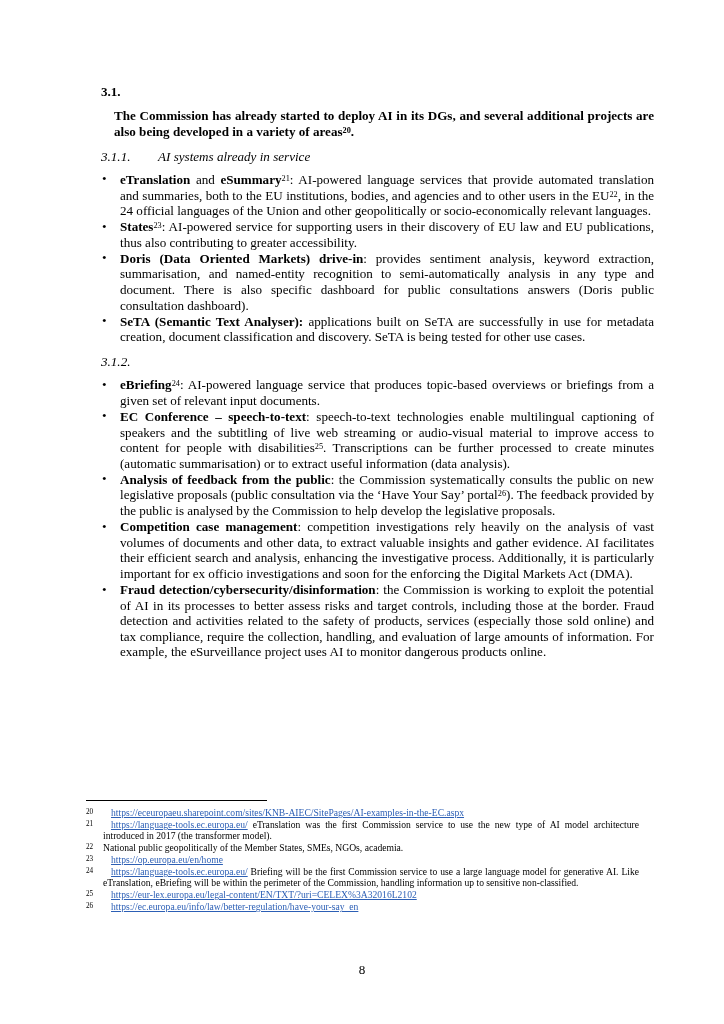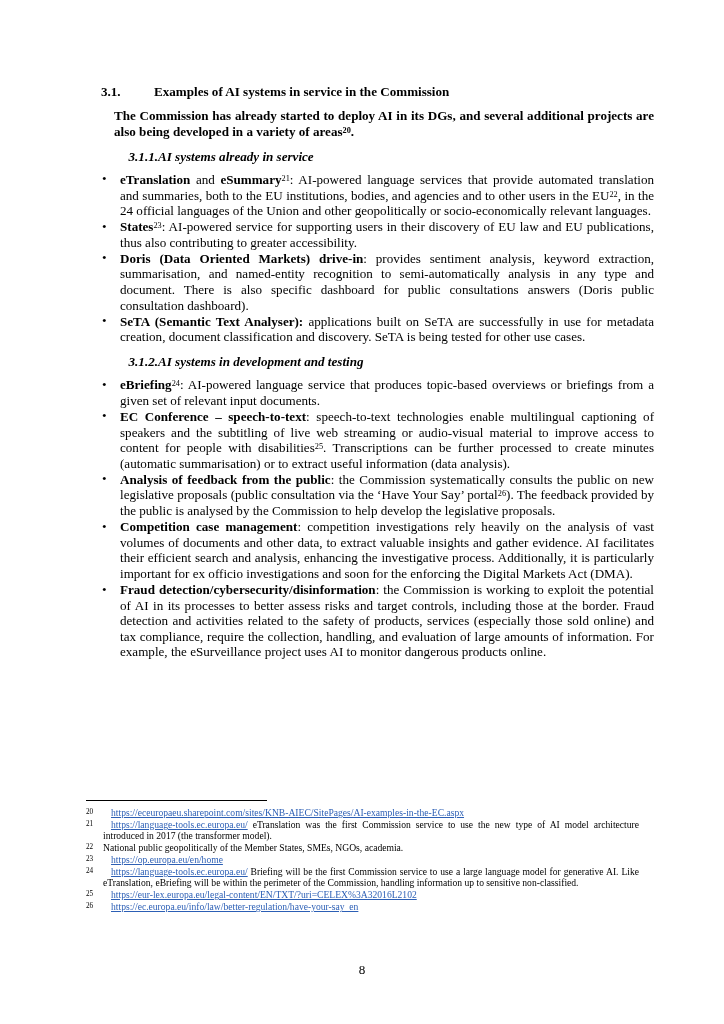--- a/index.html
+++ b/index.html
@@ -35,26 +35,25 @@
     margin: 0 0 8px 0;
     line-height: 1.25;
     display: flex;
   }
   h3.h2num .num {
     width: 53px;
     flex: 0 0 53px;
   }
   h3.h3num {
     font-size: 13.1px;
-    font-weight: bold;
+    font-weight: normal;
     font-style: italic;
     margin: 9px 0 7px 0;
     line-height: 1.25;
     display: flex;
-    text-align: right;
   }
   h3.h3num .num {
     width: 57px;
     flex: 0 0 57px;
     font-style: italic;
   }
 
   
   p.body {
     font-size: 13.1px;
@@ -144,21 +143,20 @@
   }
 </style>
 </head>
 <body>
 
 <div class="page">
   <div class="content">
 
     <h3 class="h2num">
       <span class="num">3.1.</span>
-      <span>Examples of AI systems in service in the Commission</span>
     </h3>
 
     <p class="body">
       <span>The Commission has already started to deploy AI in its DGs, and several additional projects are also being developed in a variety of areas</span><sup>20</sup><span>.</span>
     </p>
 
     <h3 class="h3num">
       <span class="num">3.1.1.</span>
       <span>AI systems already in service</span>
     </h3>
@@ -177,21 +175,20 @@
         <b>Doris (Data Oriented Markets) drive-in</b><span>: provides sentiment analysis, keyword extraction, summarisation, and named-entity recognition to semi-automatically analysis in any type and document. There is also specific dashboard for public consultations answers (Doris public consultation dashboard).</span>
       </li>
       <li>
         <span class="dot">•</span>
         <b>SeTA (Semantic Text Analyser):</b><span> applications built on SeTA are successfully in use for metadata creation, document classification and discovery. SeTA is being tested for other use cases.</span>
       </li>
     </ul>
 
     <h3 class="h3num">
       <span class="num">3.1.2.</span>
-      <span>AI systems in development and testing</span>
     </h3>
 
     <ul class="bullets">
       <li>
         <span class="dot">•</span>
         <b>eBriefing</b><sup>24</sup><span>: AI-powered language service that produces topic-based overviews or briefings from a given set of relevant input documents.</span>
       </li>
       <li>
         <span class="dot">•</span>
         <b>EC Conference – speech-to-text</b><span>: speech-to-text technologies enable multilingual captioning of speakers and the subtitling of live web streaming or audio-visual material to improve access to content for people with disabilities</span><sup>25</sup><span>. Transcriptions can be further processed to create minutes (automatic summarisation) or to extract useful information (data analysis).</span>

